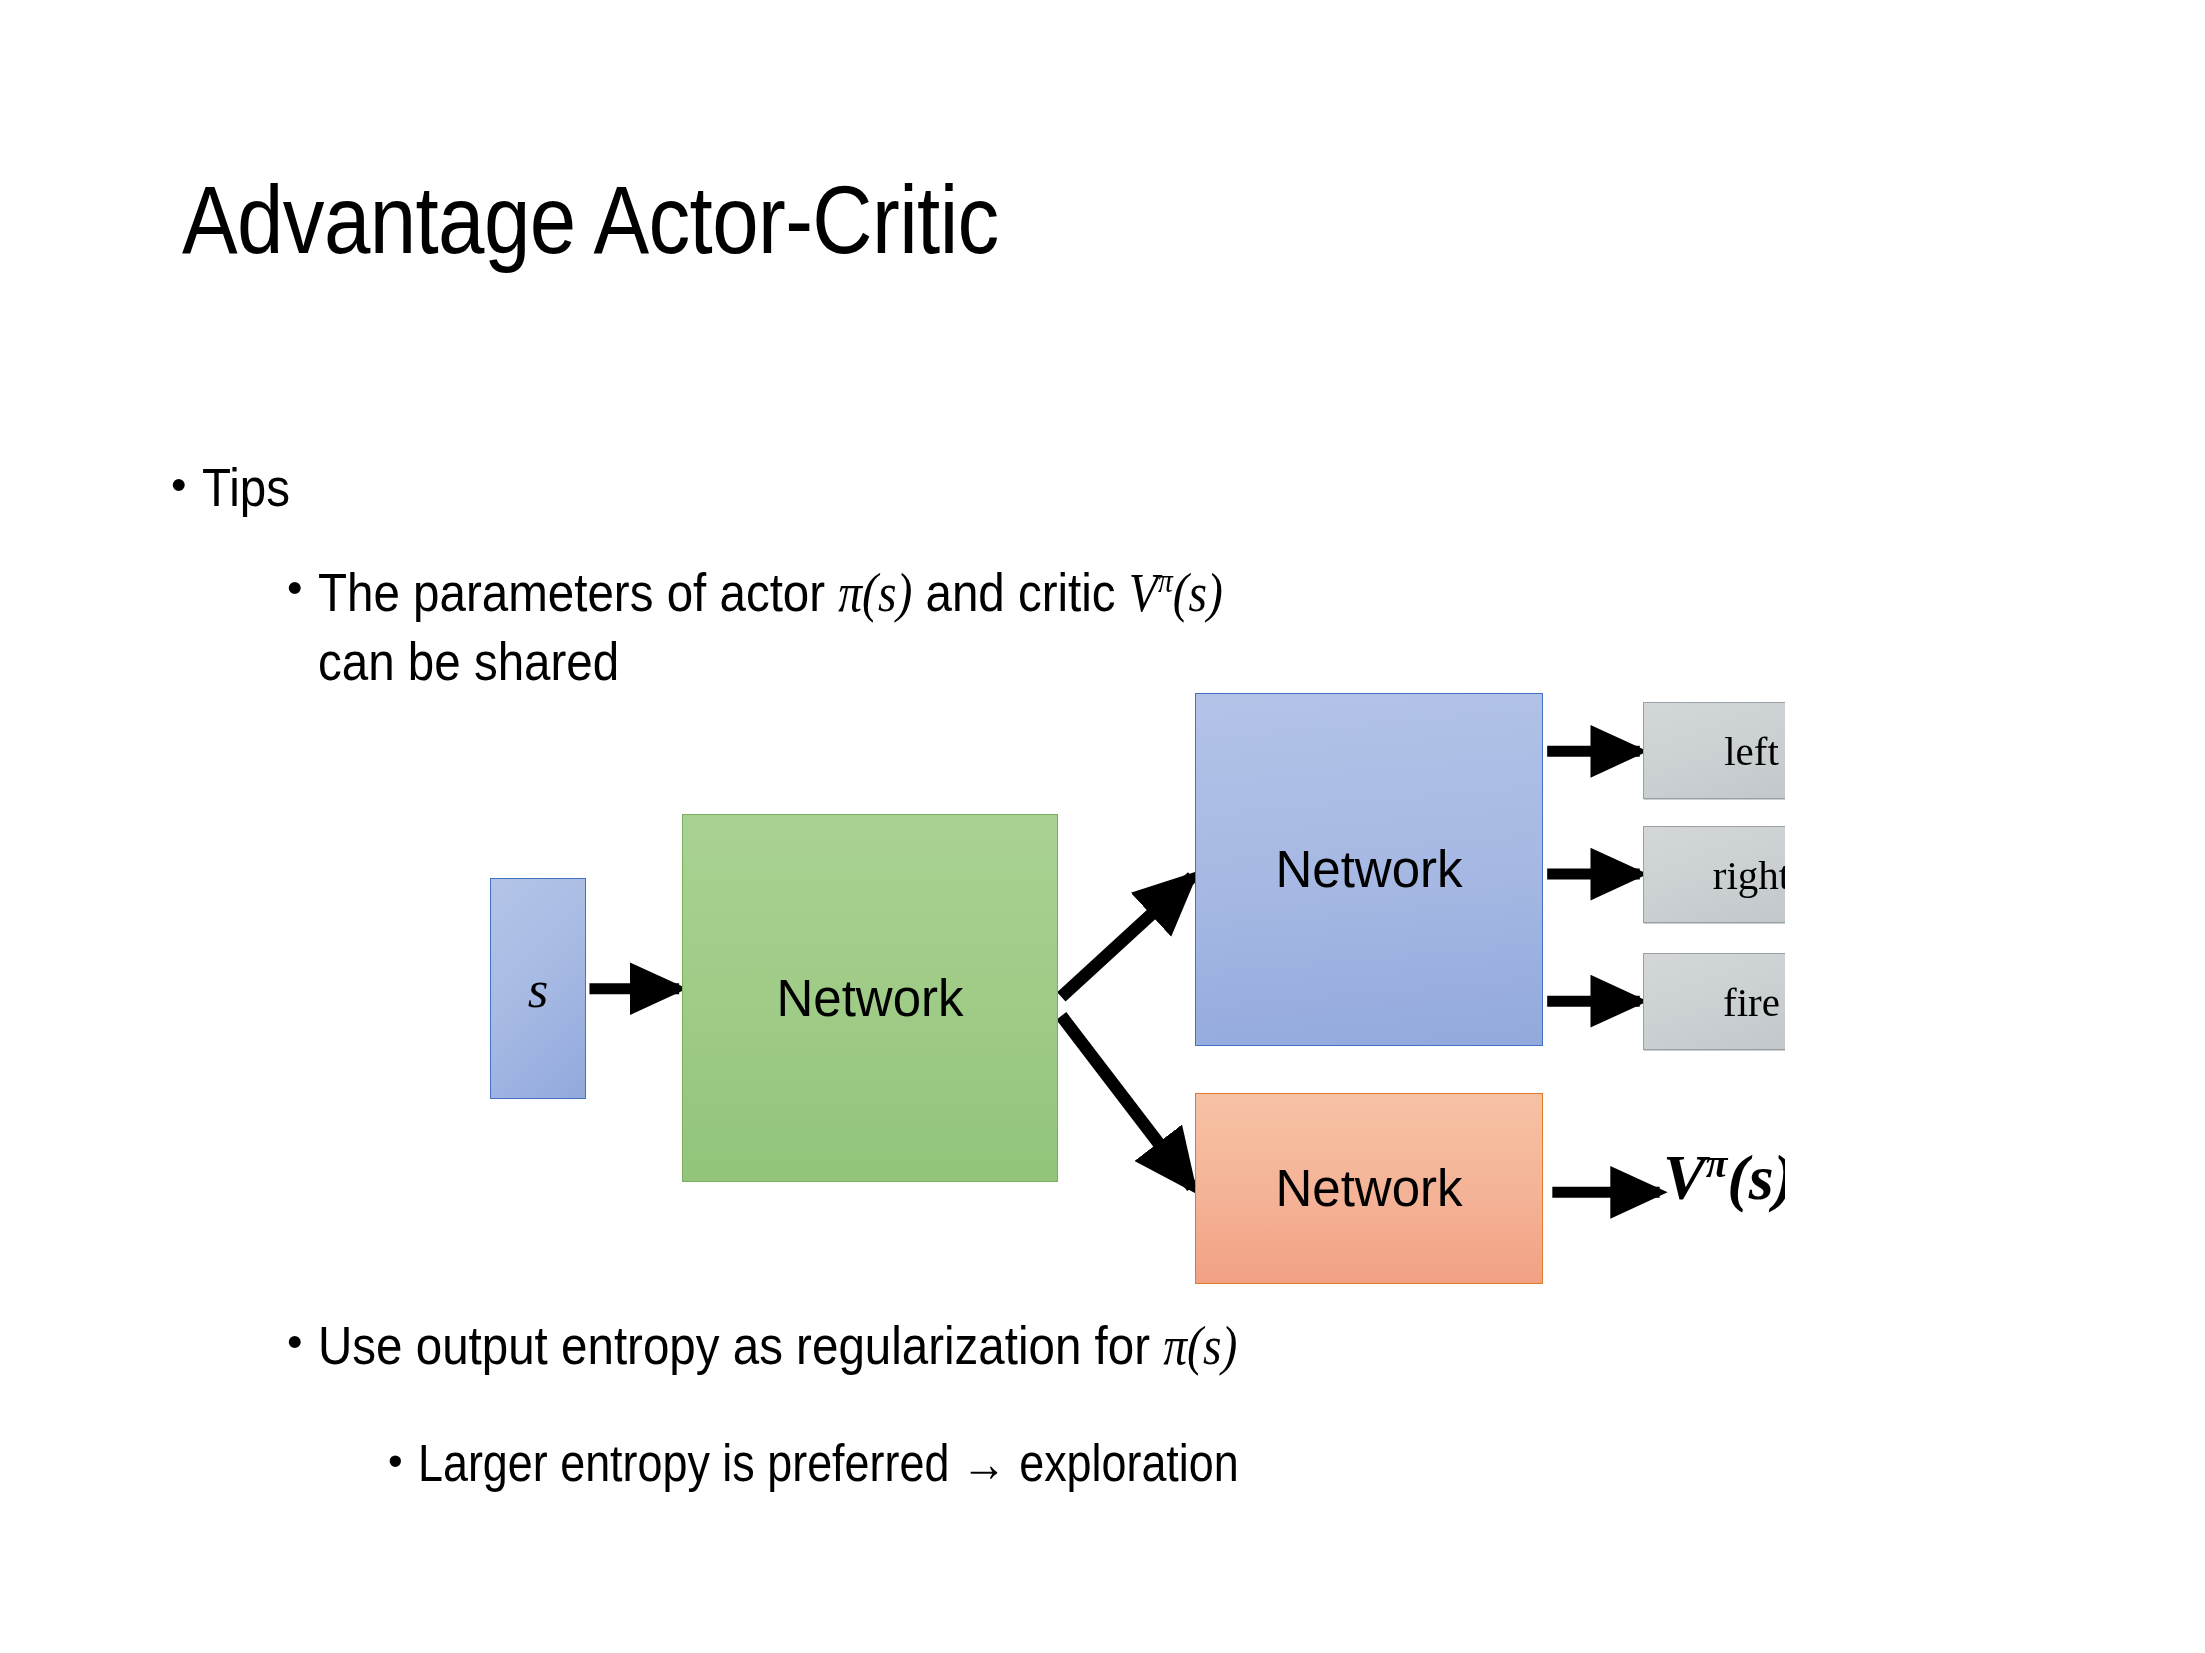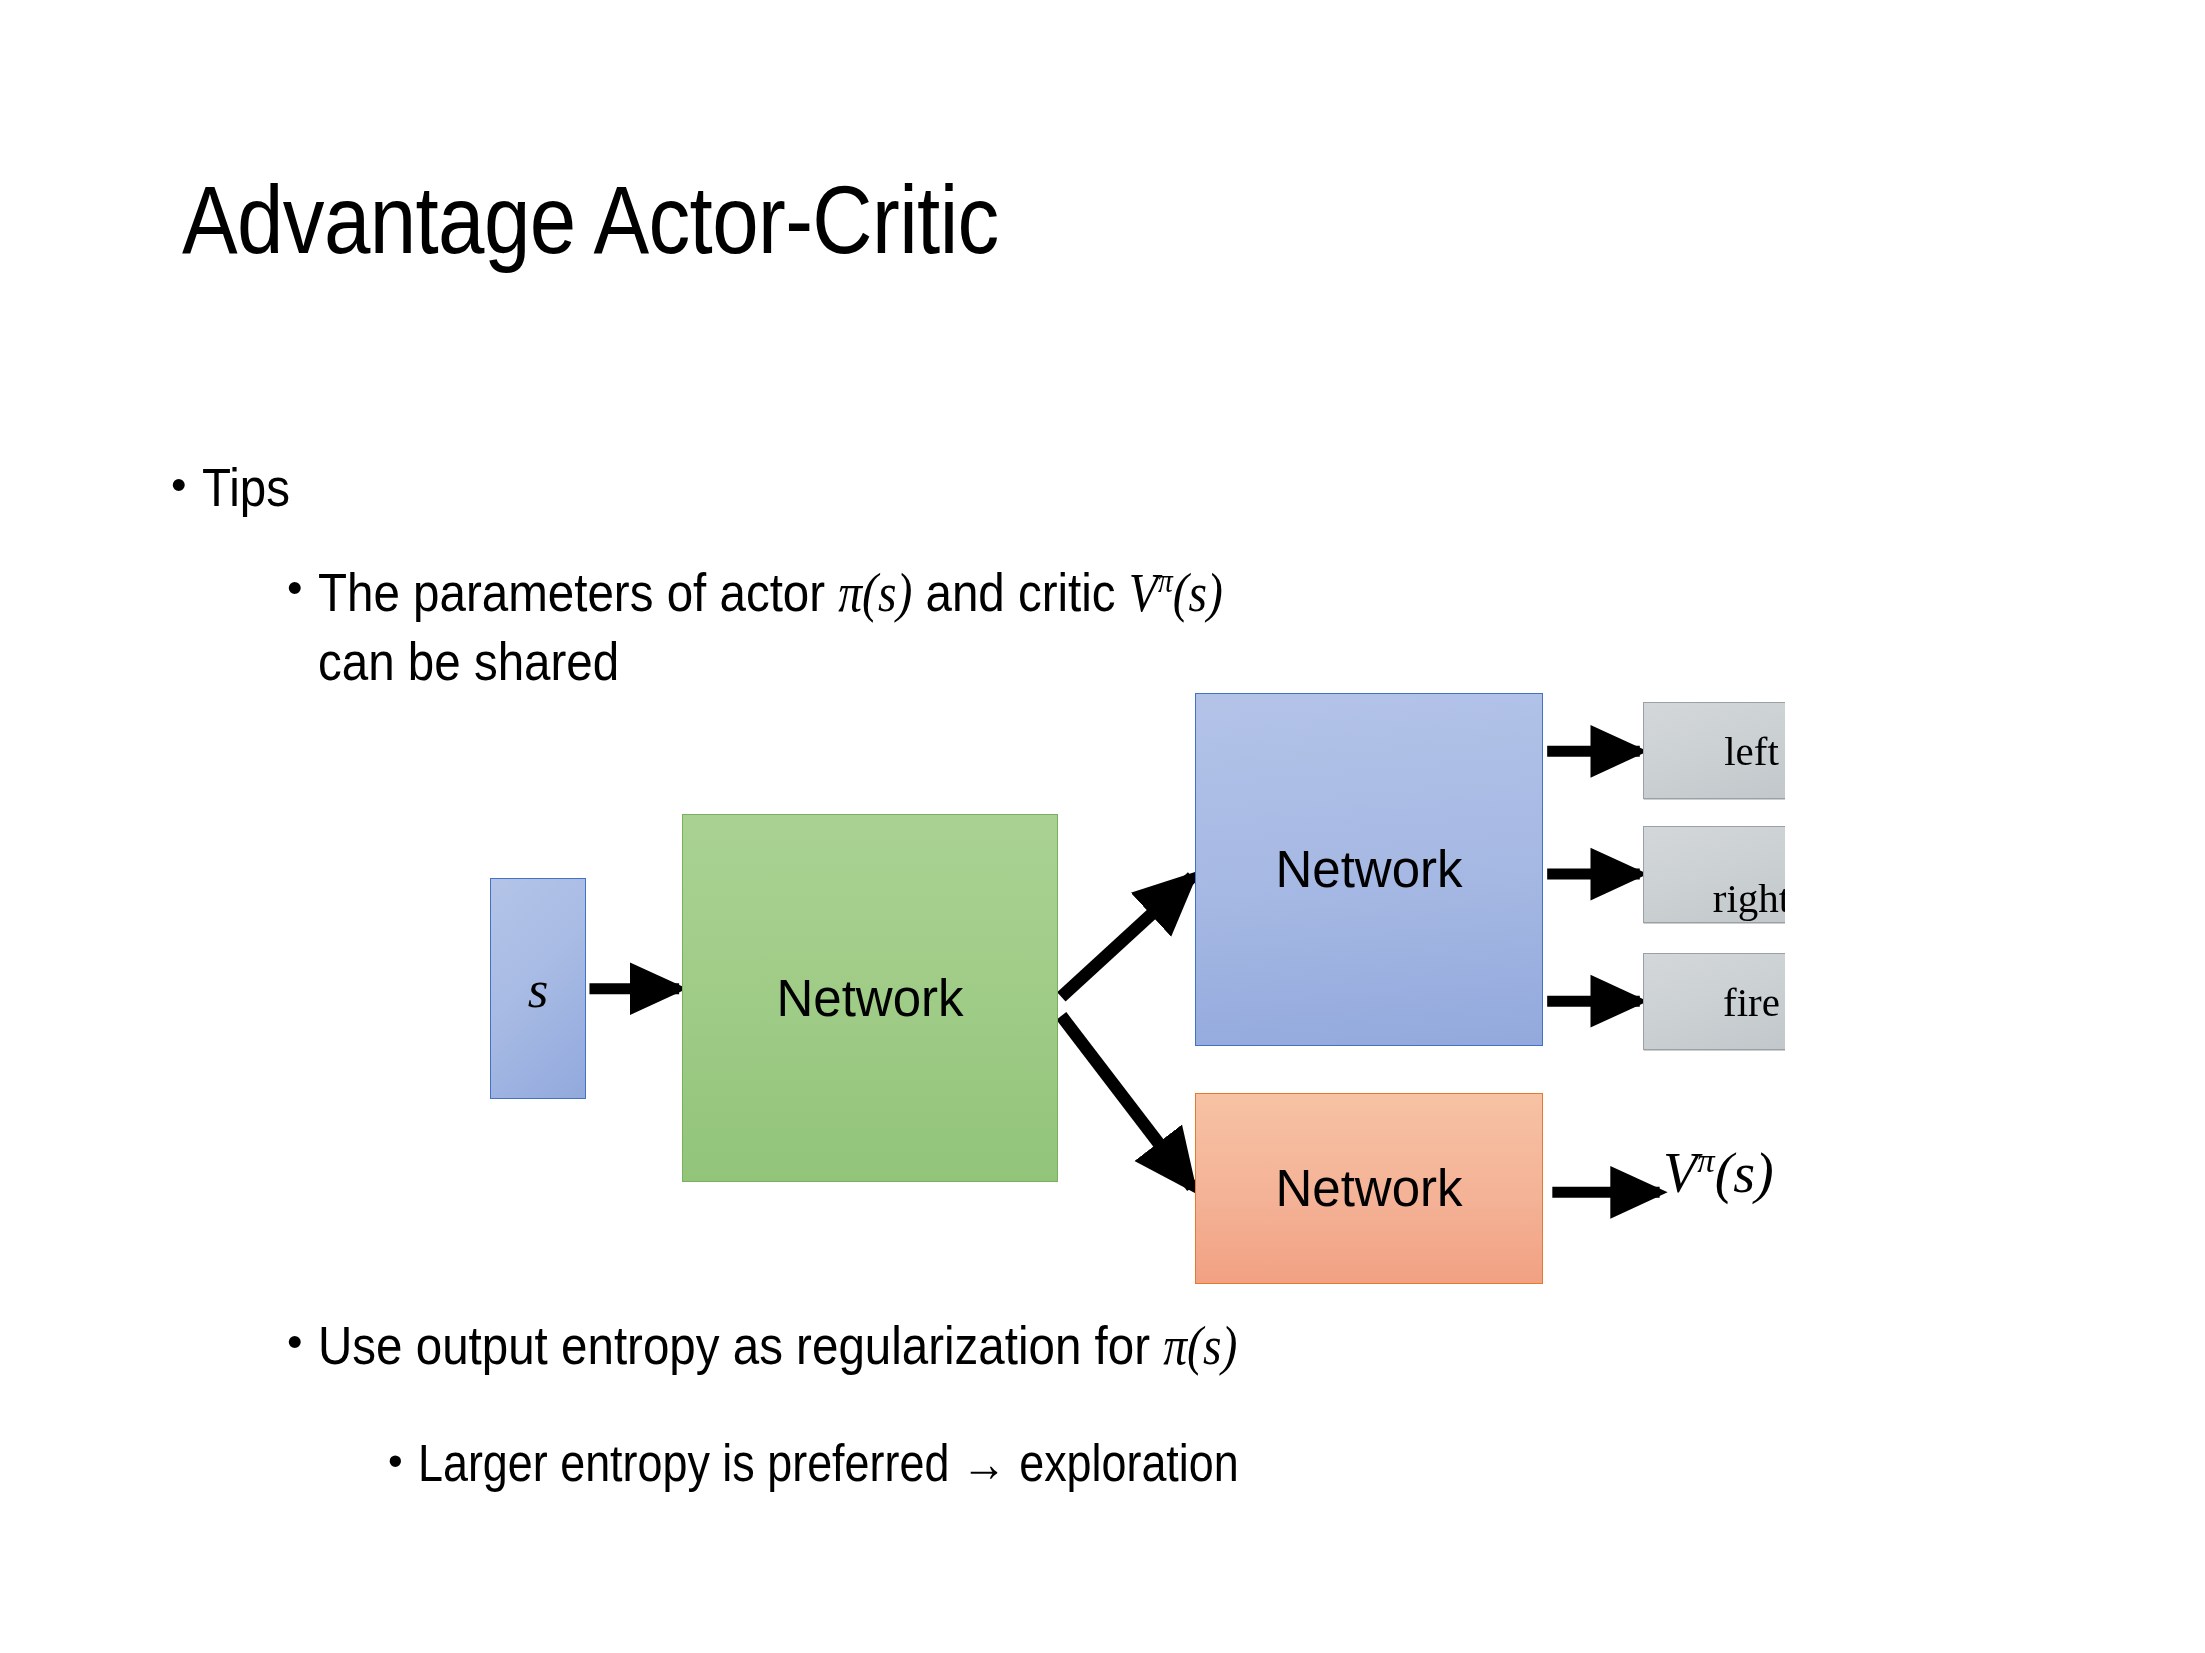--- a/index.html
+++ b/index.html
@@ -171,33 +171,34 @@
     background: linear-gradient(160deg, #d3d7da 0%, #ccd1d4 40%, #bfc4c8 100%);
     border: 0.7px solid #9aa0a4;
     box-shadow: 0.7px 0.7px 0 rgba(120,126,130,0.55);
   }
   .box-action .lbl {
     font-family: "Liberation Serif", "DejaVu Serif", serif;
     font-size: 41px;
     color: #000;
   }
   #box-left  { top: 702px;  }
-  #box-right { top: 826px; align-items: flex-end; }
+  #box-right { top: 826px; }
   #box-fire  { top: 953px; }
 
   
   #out-v {
     position: absolute;
     left: 1663px;
     top: 1141px;
     font-family: "Liberation Serif", "DejaVu Serif", serif;
     font-style: italic;
-    font-size: 56px;
+    font-size: 64px;
     white-space: nowrap;
     color: #000;
+    font-weight: bold;
   }
   #out-v .sup { font-size: 0.62em; vertical-align: super; }
 
   svg.edges {
     position: absolute;
     left: 0; top: 0;
     width: 2205px; height: 1654px;
   }
 </style>
 </head>

